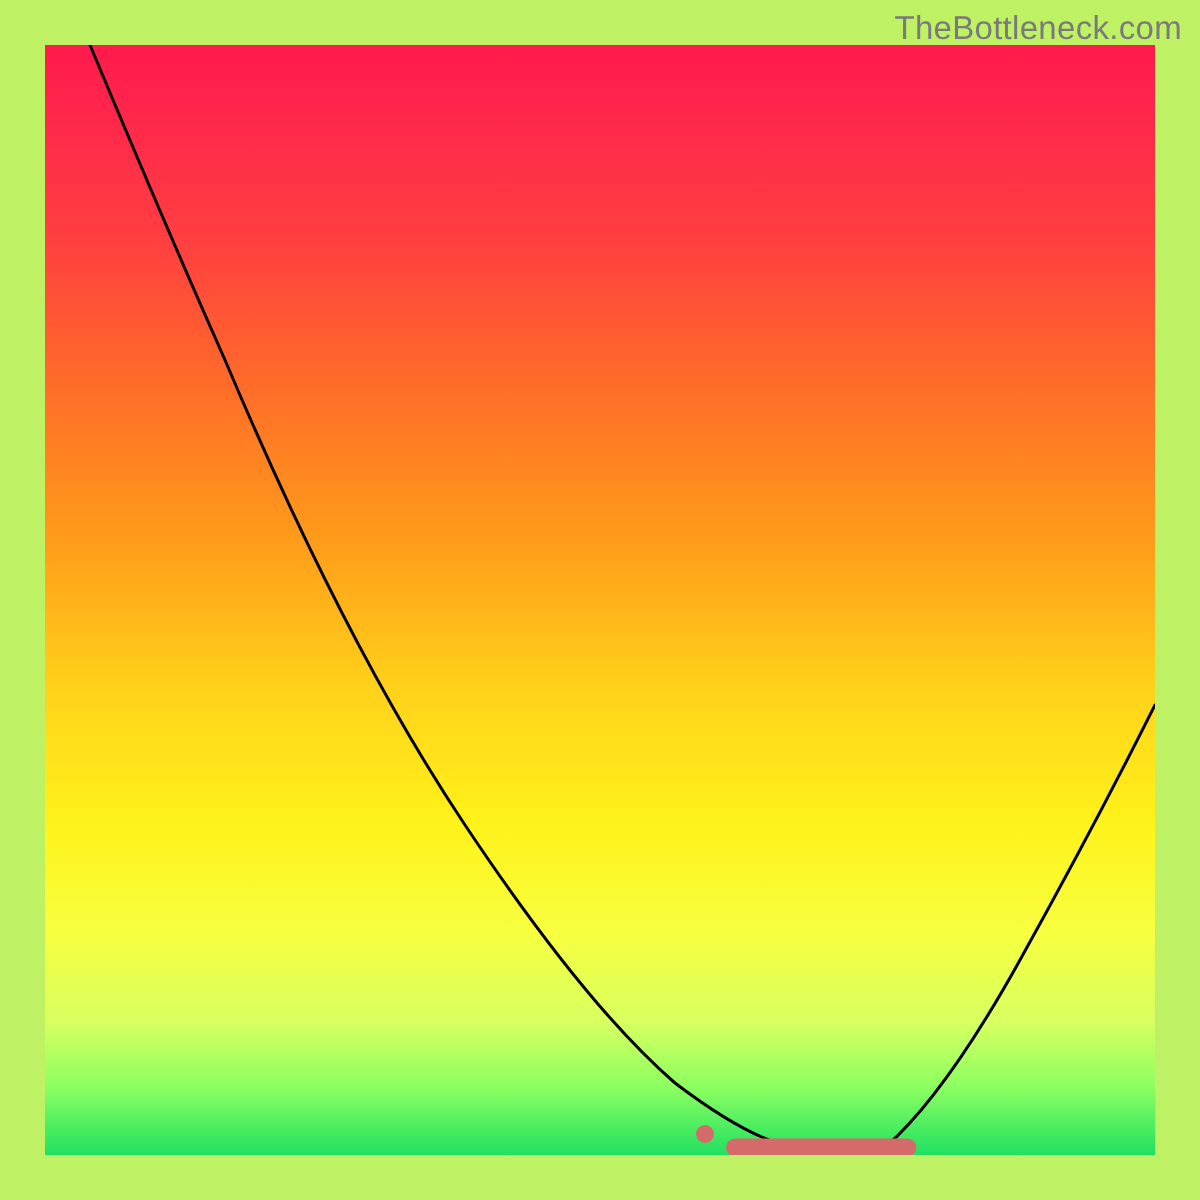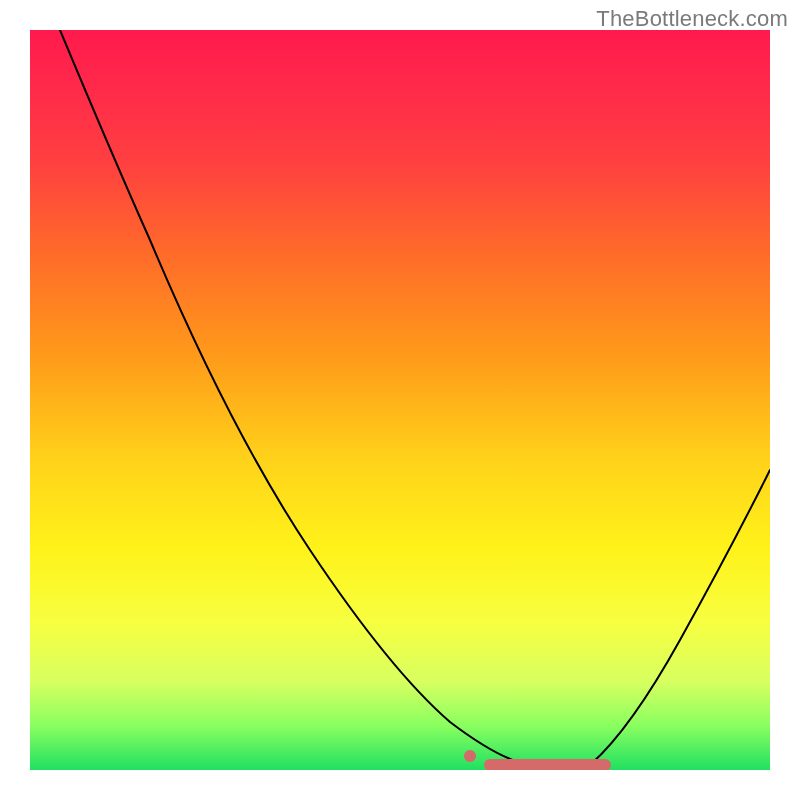--- a/index.html
+++ b/index.html
@@ -1,21 +1,21 @@
 <!DOCTYPE html>
 <html><head>
 <meta charset="utf-8">
 <style>
   * { margin: 0; padding: 0; box-sizing: border-box; }
   html, body { width: 800px; height: 800px; overflow: hidden; background: #000; }
   .stage {
     position: relative;
     width: 800px;
     height: 800px;
-    background: #ffffff;
+    background: #bef264;
     text-align: right;
   }
   .watermark {
     position: absolute;
     top: 6px;
     right: 12px;
     font-family: Arial, Helvetica, sans-serif;
     font-size: 22px;
     color: #7a7a7a;
     letter-spacing: 0.2px;

